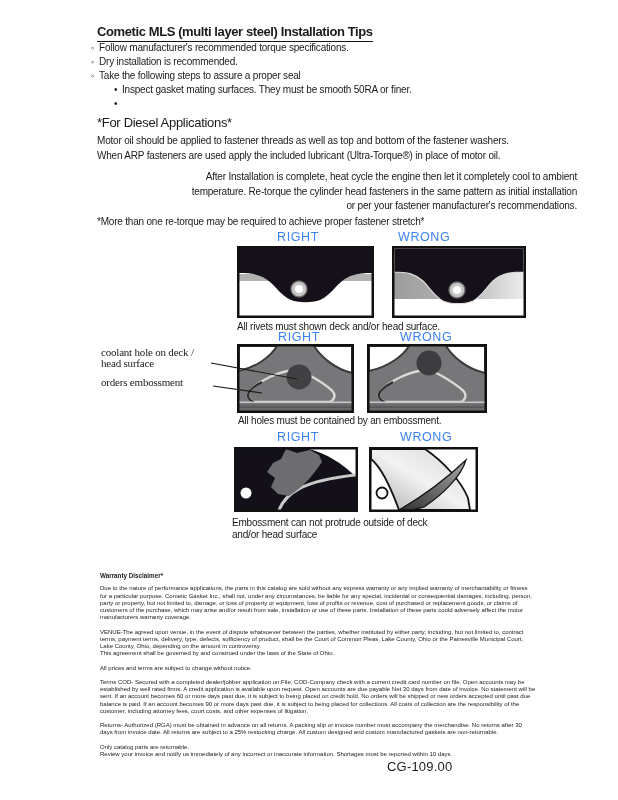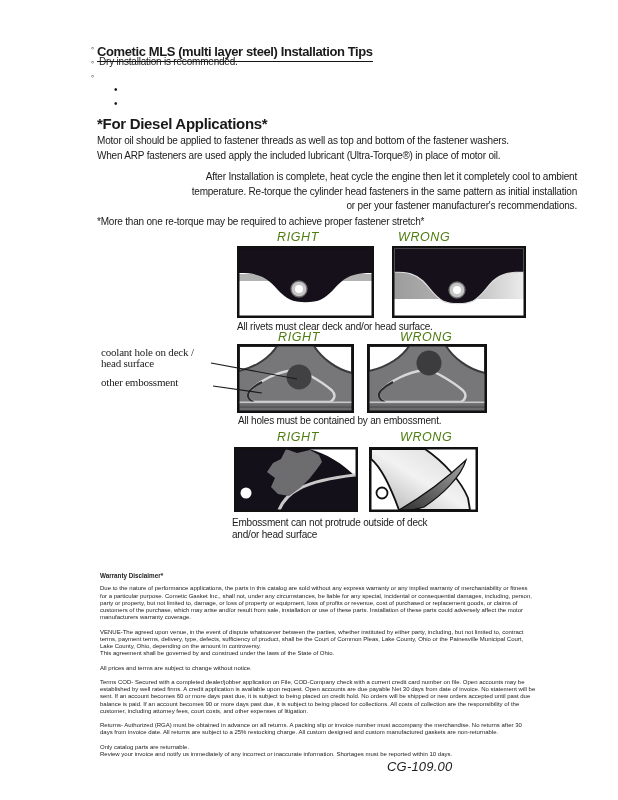--- a/index.html
+++ b/index.html
@@ -4,65 +4,68 @@
 <style>
   html,body{margin:0;padding:0;}
   body{
     width:618px;height:800px;background:#ffffff;position:relative;overflow:hidden;
     font-family:"Liberation Sans","DejaVu Sans",sans-serif;color:#1a1a1a;
   }
   .abs{position:absolute;}
   
   .doc-title{
     left:97px;top:24px;font-size:13px;font-weight:bold;letter-spacing:-0.4px;
-    border-bottom:1.6px solid #151515;padding-bottom:2px;white-space:nowrap;margin-top:20px;
+    border-bottom:1.6px solid #151515;padding-bottom:2px;white-space:nowrap;
   }
   
   .bullets{left:91px;top:41px;font-size:10px;line-height:14px;letter-spacing:-0.2px;width:480px;}
   .b{display:flex;}
   .b .mk{width:8px;flex:0 0 8px;font-size:9px;}
   .b.sub{padding-left:23px;}
   .b.sub .mk{font-size:10px;width:8px;}
   
-  .sec-head{left:97px;top:115px;font-size:15px;font-weight:bold;letter-spacing:-0.3px;}
+  .sec-head{left:97px;top:115px;font-size:13px;font-weight:normal;letter-spacing:-0.3px;}
   .par{left:97px;font-size:10px;line-height:14.6px;letter-spacing:-0.2px;white-space:pre-line;width:480px;}
   .p1{top:134px;}
   .p2{top:170px;text-align:right;}
   .note{top:215px;}
   
-  .dlabel{font-size:12.5px;letter-spacing:0.6px;color:#4d7c0f;white-space:nowrap;font-style:italic;}
+  .dlabel{font-size:12.5px;letter-spacing:0.6px;color:#3b82f6;white-space:nowrap;}
   .cap{font-size:10px;letter-spacing:-0.2px;white-space:pre-line;line-height:11.5px;}
   .sidelabel{font-size:11px;letter-spacing:-0.2px;width:110px;line-height:10.5px;font-family:Liberation Serif, serif;}
   .dbox{display:block;}
   
   .warranty{left:100px;top:572px;width:436px;font-size:6px;line-height:7.25px;color:#222;}
   .warranty h4{margin:0 0 6px 0;font-size:6.3px;font-weight:bold;}
   .small-par{white-space:pre-line;margin:0 0 7px 0;}
   
-  .footer-code{left:387px;top:759px;font-size:13px;letter-spacing:0.2px;color:#1c1c1c;font-style:italic;}
+  .footer-code{left:387px;top:759px;font-size:13px;letter-spacing:0.2px;color:#1c1c1c;}
   svg{display:block;}
 </style>
 </head>
 <body>
 
 <div class="abs doc-title">Cometic MLS (multi layer steel) Installation Tips</div>
 
 <div class="abs bullets">
   <div class="b">
       <span class="mk">◦</span>
+      <span>Follow manufacturer's recommended torque specifications.</span>
     </div>
   <div class="b">
       <span class="mk">◦</span>
       <span>Dry installation is recommended.</span>
     </div>
   <div class="b">
       <span class="mk">◦</span>
+      <span>Take the following steps to assure a proper seal</span>
     </div>
   <div class="b sub">
       <span class="mk">•</span>
+      <span>Inspect gasket mating surfaces.  They must be smooth 50RA or finer.</span>
     </div>
   <div class="b sub">
       <span class="mk">•</span>
     </div>
 </div>
 
 <div class="abs sec-head">*For Diesel Applications*</div>
 <div class="abs par p1">Motor oil should be applied to fastener threads as well as top and bottom of the fastener washers.
 When ARP fasteners are used apply the included lubricant (Ultra-Torque®) in place of motor oil.</div>
 <div class="abs par p2">After Installation is complete, heat cycle the engine then let it completely cool to ambient
@@ -96,28 +99,28 @@
     </defs>
     <rect x="0" y="0" width="134" height="72" fill="#ffffff"></rect>
     <rect x="2" y="26" width="130" height="27" fill="url(#g-deck)"></rect>
     <path d="M2,2 H132 V26 C117,26 109,28 101,35 C93,43 90,50 81,55 C74,58.5 58,58.5 51,55 C42,50 39,43 31,35 C23,28 16,26 2,26 Z" fill="#151019" stroke="#dcdcdc" stroke-width="1.2"></path>
     <circle cx="65" cy="44" r="8" fill="#c6c6c6" stroke="#6f6f6f" stroke-width="1.3"></circle>
     <circle cx="65" cy="44" r="4" fill="#ffffff"></circle>
     <rect x="1.25" y="1.25" width="131.5" height="69.5" fill="none" stroke="#111111" stroke-width="2.5"></rect>
   </svg>
 </div>
 
-<div class="abs cap" style="left:237px;top:321px;">All rivets must clear deck and/or head surface.</div>
+<div class="abs cap" style="left:237px;top:321px;">All rivets must shown deck and/or head surface.</div>
 
 <div class="abs dlabel" style="left:278px;top:330px;">RIGHT</div>
 <div class="abs dlabel" style="left:400px;top:330px;">WRONG</div>
 
 <div class="abs sidelabel" style="left:101px;top:347px;">coolant hole on
 deck / head surface</div>
-<div class="abs sidelabel" style="left:101px;top:377px;">other embossment</div>
+<div class="abs sidelabel" style="left:101px;top:377px;">orders embossment</div>
 
 <div class="abs" style="left:237px;top:344px;">
   <svg class="dbox" width="117" height="69" viewBox="0 0 117 69">
     <rect x="0" y="0" width="117" height="69" fill="#77777a"></rect>
     <path d="M2,2 H40 C34,12 20,23 2,27 Z" fill="#ffffff" stroke="#3a3a3d" stroke-width="2"></path>
     <path d="M77,2 H115 V29 C98,25 84,13 77,2 Z" fill="#ffffff" stroke="#3a3a3d" stroke-width="2"></path>
     <path d="M17,58 C11,56 9,51 13,46.5 C22,37 40,28 55,26.5 C61,26 67,28 73,31.5 C81,36 90,42 95,46.5 C99,50.5 98,55.5 93,58 Z" fill="none" stroke="#d8d8d8" stroke-width="2.4"></path>
     <path d="M17,58 C11,56 9,51 13,46.5 C16,43.5 20,40.5 25,38" fill="none" stroke="#2c2c2f" stroke-width="2.2"></path>
     <circle cx="62" cy="33" r="12.5" fill="#414144"></circle>
     <rect x="2" y="57.5" width="113" height="1.8" fill="#c7c7c9"></rect>

